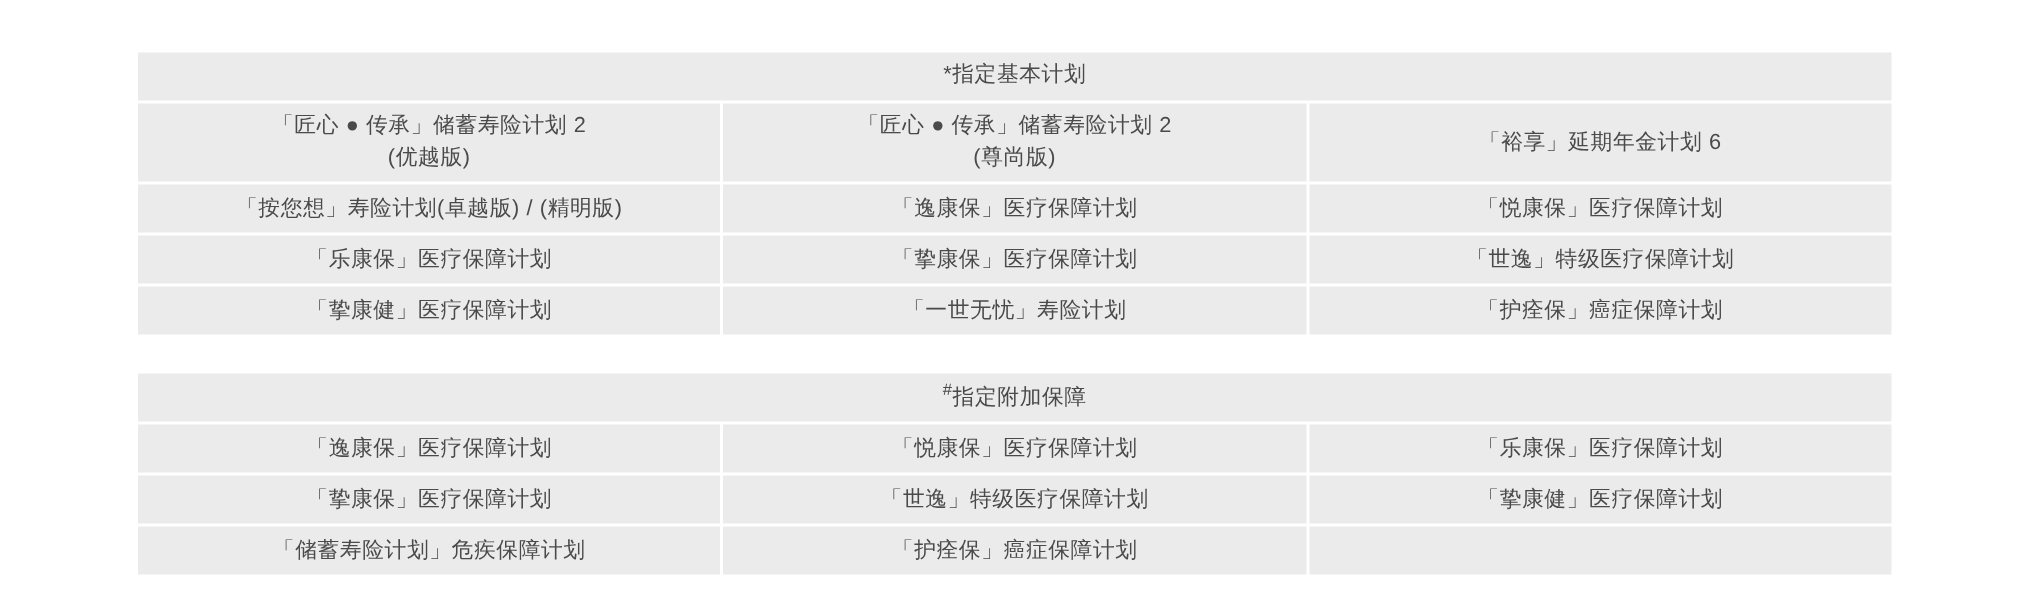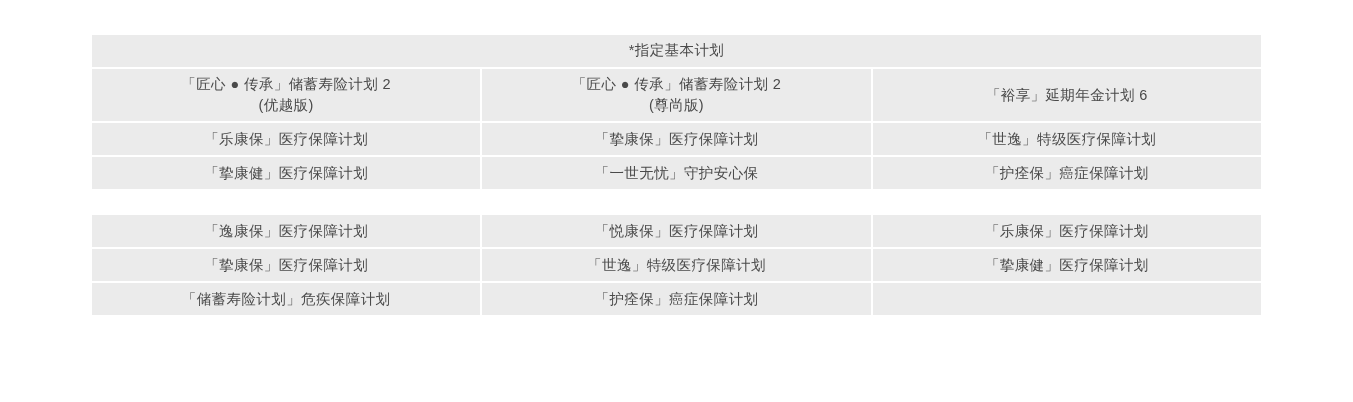--- a/index.html
+++ b/index.html
@@ -76,36 +76,44 @@
         <td class="header" colspan="3"><span class="star">*</span><span>指定基本计划</span></td>
       </tr>
       <tr>
         <td class="two-line">「匠心 ● 传承」储蓄寿险计划 2
 (优越版)</td>
         <td class="two-line">「匠心 ● 传承」储蓄寿险计划 2
 (尊尚版)</td>
         <td>「裕享」延期年金计划 6</td>
       </tr>
       <tr>
+        <td>「按您想」寿险计划(卓越版) / (精明版)</td>
+        <td>「逸康保」医疗保障计划</td>
+        <td>「悦康保」医疗保障计划</td>
+      </tr>
+      <tr>
         <td>「乐康保」医疗保障计划</td>
         <td>「挚康保」医疗保障计划</td>
         <td>「世逸」特级医疗保障计划</td>
       </tr>
       <tr>
         <td>「挚康健」医疗保障计划</td>
-        <td>「一世无忧」守护安心保</td>
+        <td>「一世无忧」寿险计划</td>
         <td>「护痊保」癌症保障计划</td>
       </tr>
     </tbody>
   </table>
 
   <div class="spacer"></div>
 
   <table class="tbl">
     <tbody>
+      <tr>
+        <td class="header" colspan="3"><sup class="marker">#</sup><span>指定附加保障</span></td>
+      </tr>
       <tr>
         <td>「逸康保」医疗保障计划</td>
         <td>「悦康保」医疗保障计划</td>
         <td>「乐康保」医疗保障计划</td>
       </tr>
       <tr>
         <td>「挚康保」医疗保障计划</td>
         <td>「世逸」特级医疗保障计划</td>
         <td>「挚康健」医疗保障计划</td>
       </tr>

